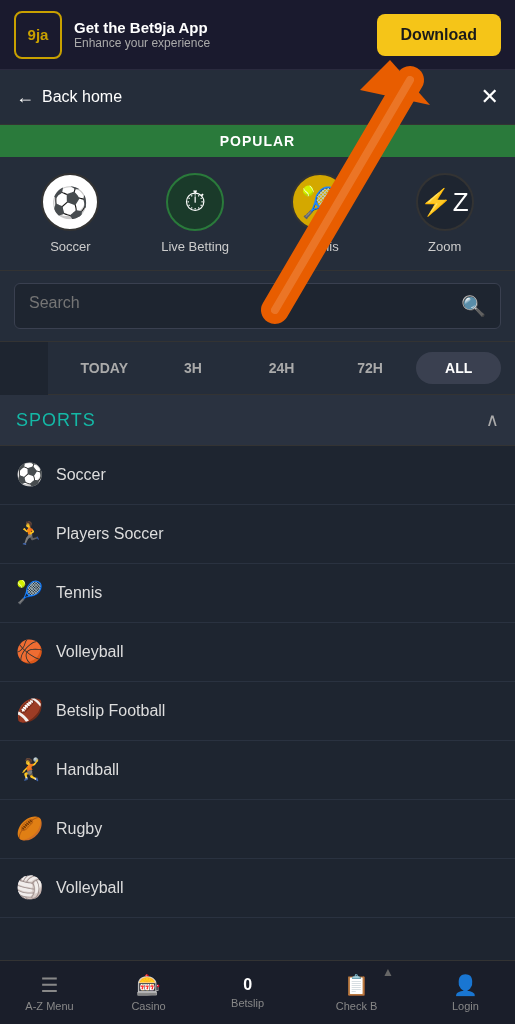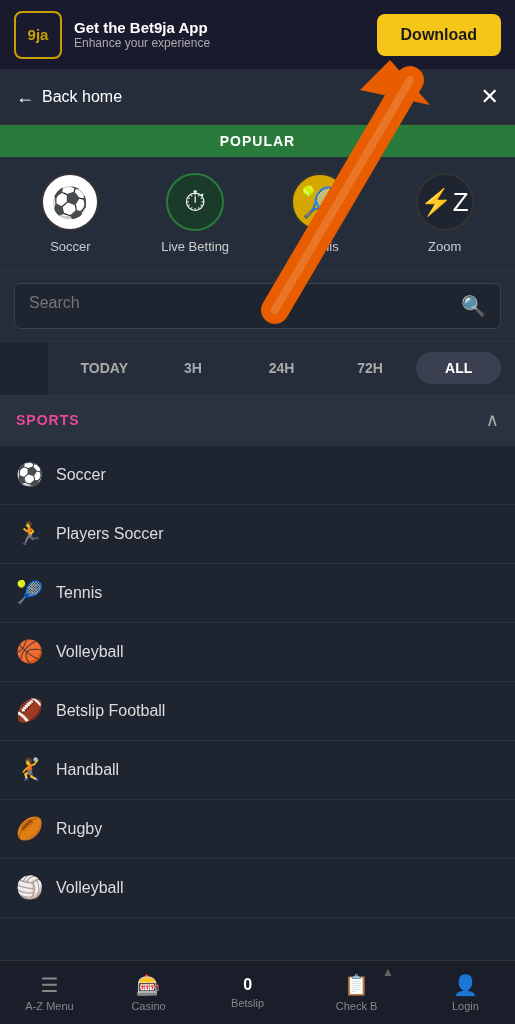--- a/index.html
+++ b/index.html
@@ -198,23 +198,23 @@
     
     .sports-header {
       background: #2a3240;
       display: flex;
       align-items: center;
       justify-content: space-between;
       padding: 14px 16px;
       border-bottom: 1px solid #333;
     }
     .sports-label {
-      font-size: 14px;
-      font-weight: 700;
-      color: #ec4899;
+      font-size: 18px;
+      font-weight: 400;
+      color: #14b8a6;
       letter-spacing: 1px;
     }
     .chevron-up {
       font-size: 18px;
       color: #aaa;
     }
 
     
     .sport-list-item {
       background: #1e2530;

